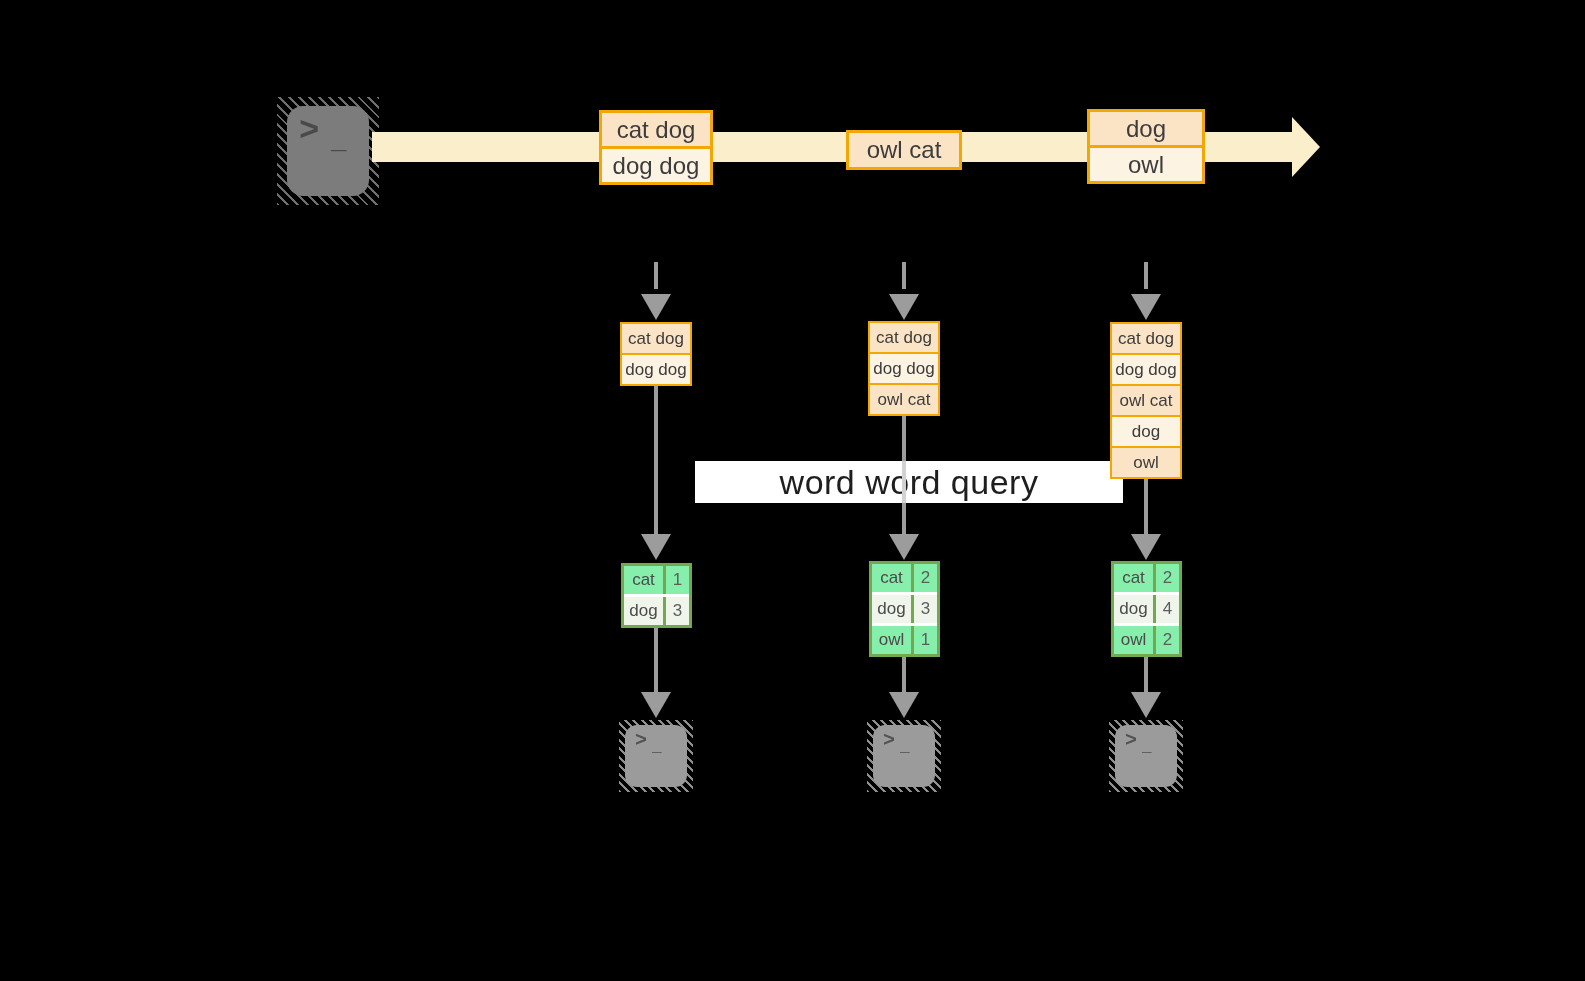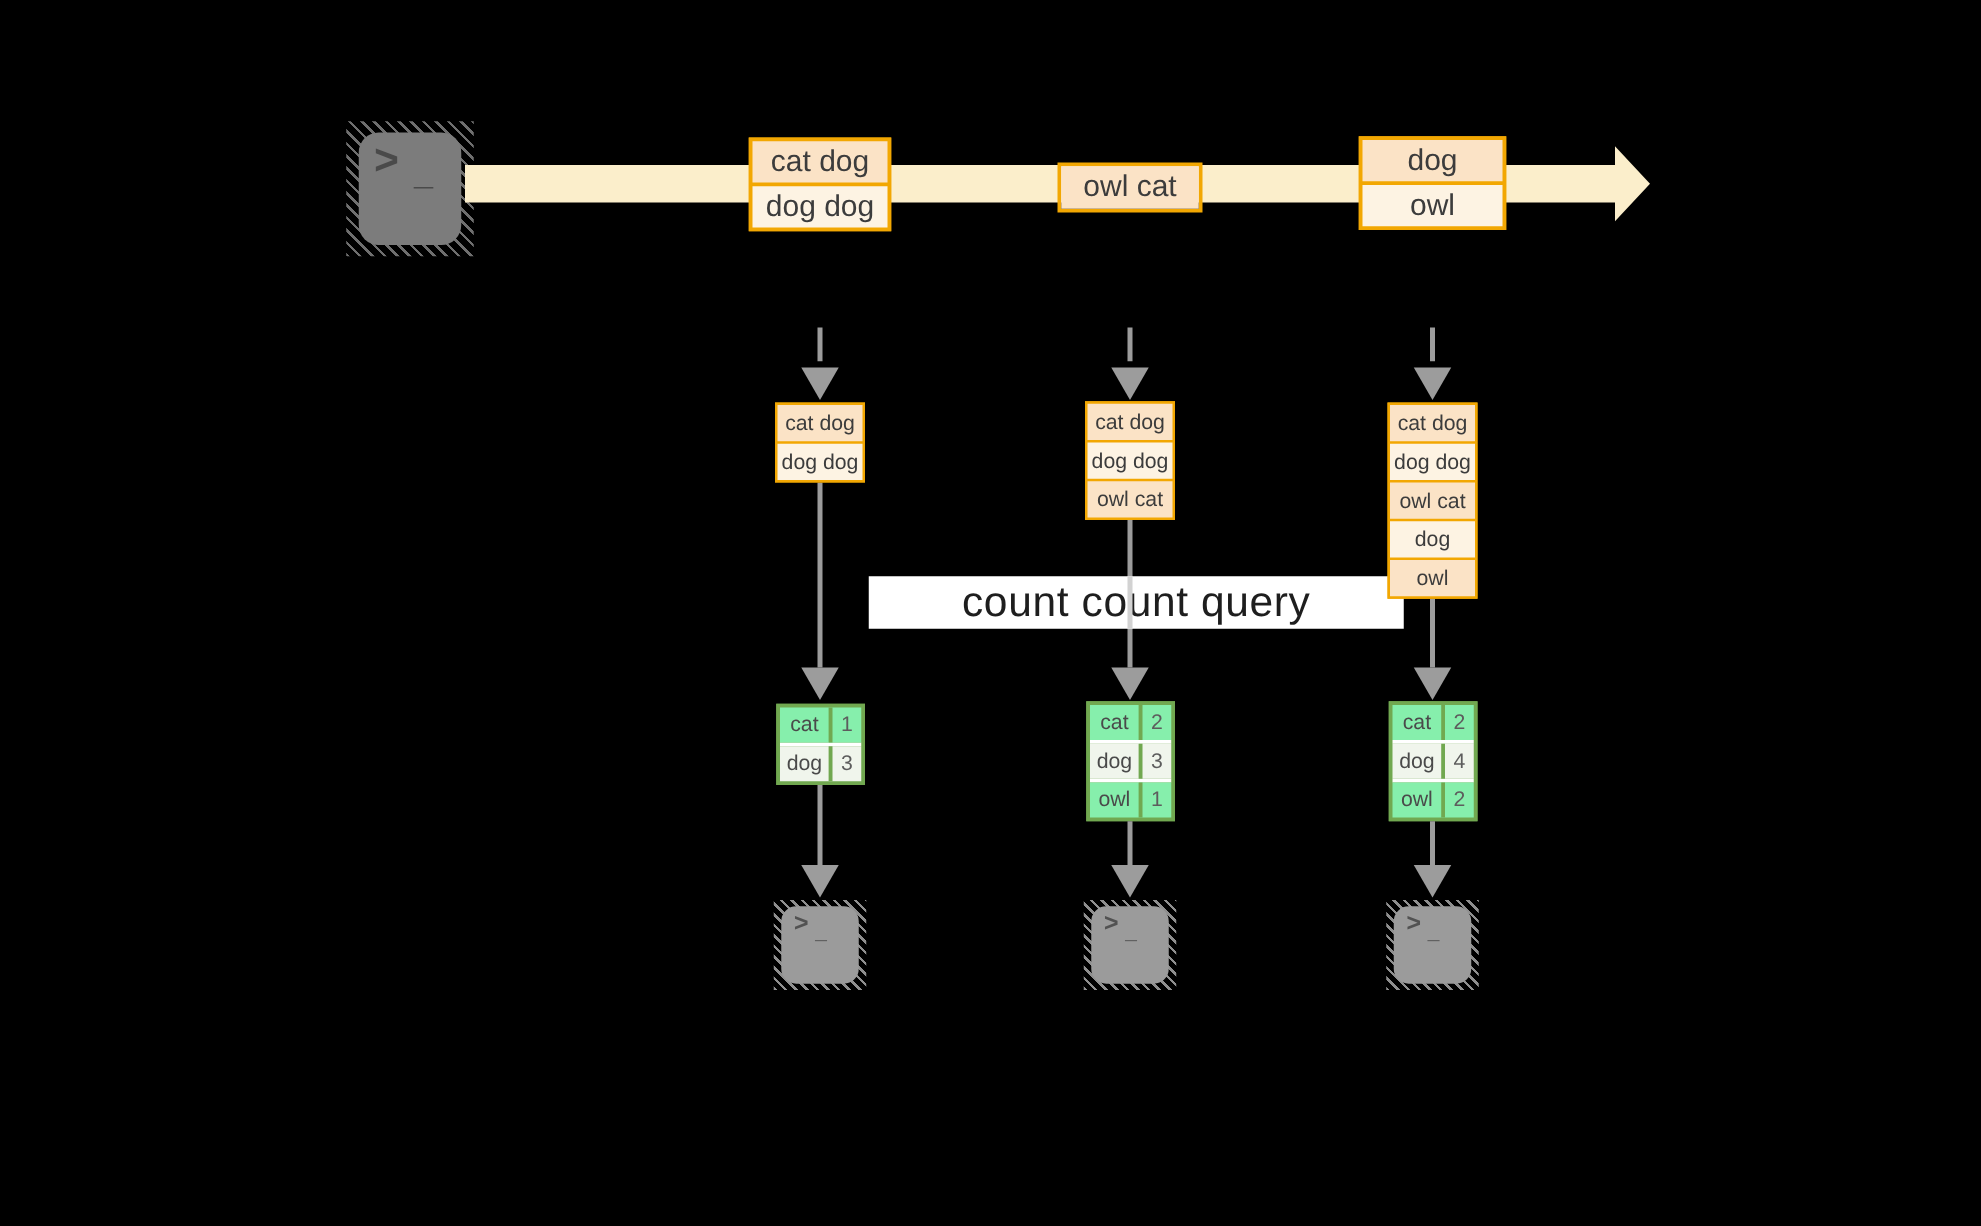--- a/index.html
+++ b/index.html
@@ -85,21 +85,21 @@
   <div class="abs tri-down" style="left:1131px;top:294px;"></div>
 
   <div class="abs gline" style="left:654px;top:386px;height:148px;"></div>
   <div class="abs gline" style="left:902px;top:416px;height:118px;"></div>
   <div class="abs gline" style="left:1144px;top:479px;height:55px;"></div>
   <div class="abs tri-down" style="left:641px;top:534px;"></div>
   <div class="abs tri-down" style="left:889px;top:534px;"></div>
   <div class="abs tri-down" style="left:1131px;top:534px;"></div>
 
   <div class="abs banner" style="left:695px;top:461px;width:428px;height:42px;">
-    <span>count count query</span>
+    <span>word word query</span>
   </div>
   <div class="abs banner-line" style="left:902px;top:461px;height:42px;"></div>
 
   <div class="abs stack" style="left:620px;top:322px;width:72px;">
     <div class="msg-row fill-a">cat dog</div>
     <div class="msg-row fill-b">dog dog</div>
   </div>
   <div class="abs stack" style="left:868px;top:321px;width:72px;">
     <div class="msg-row fill-a">cat dog</div>
     <div class="msg-row fill-b">dog dog</div>

